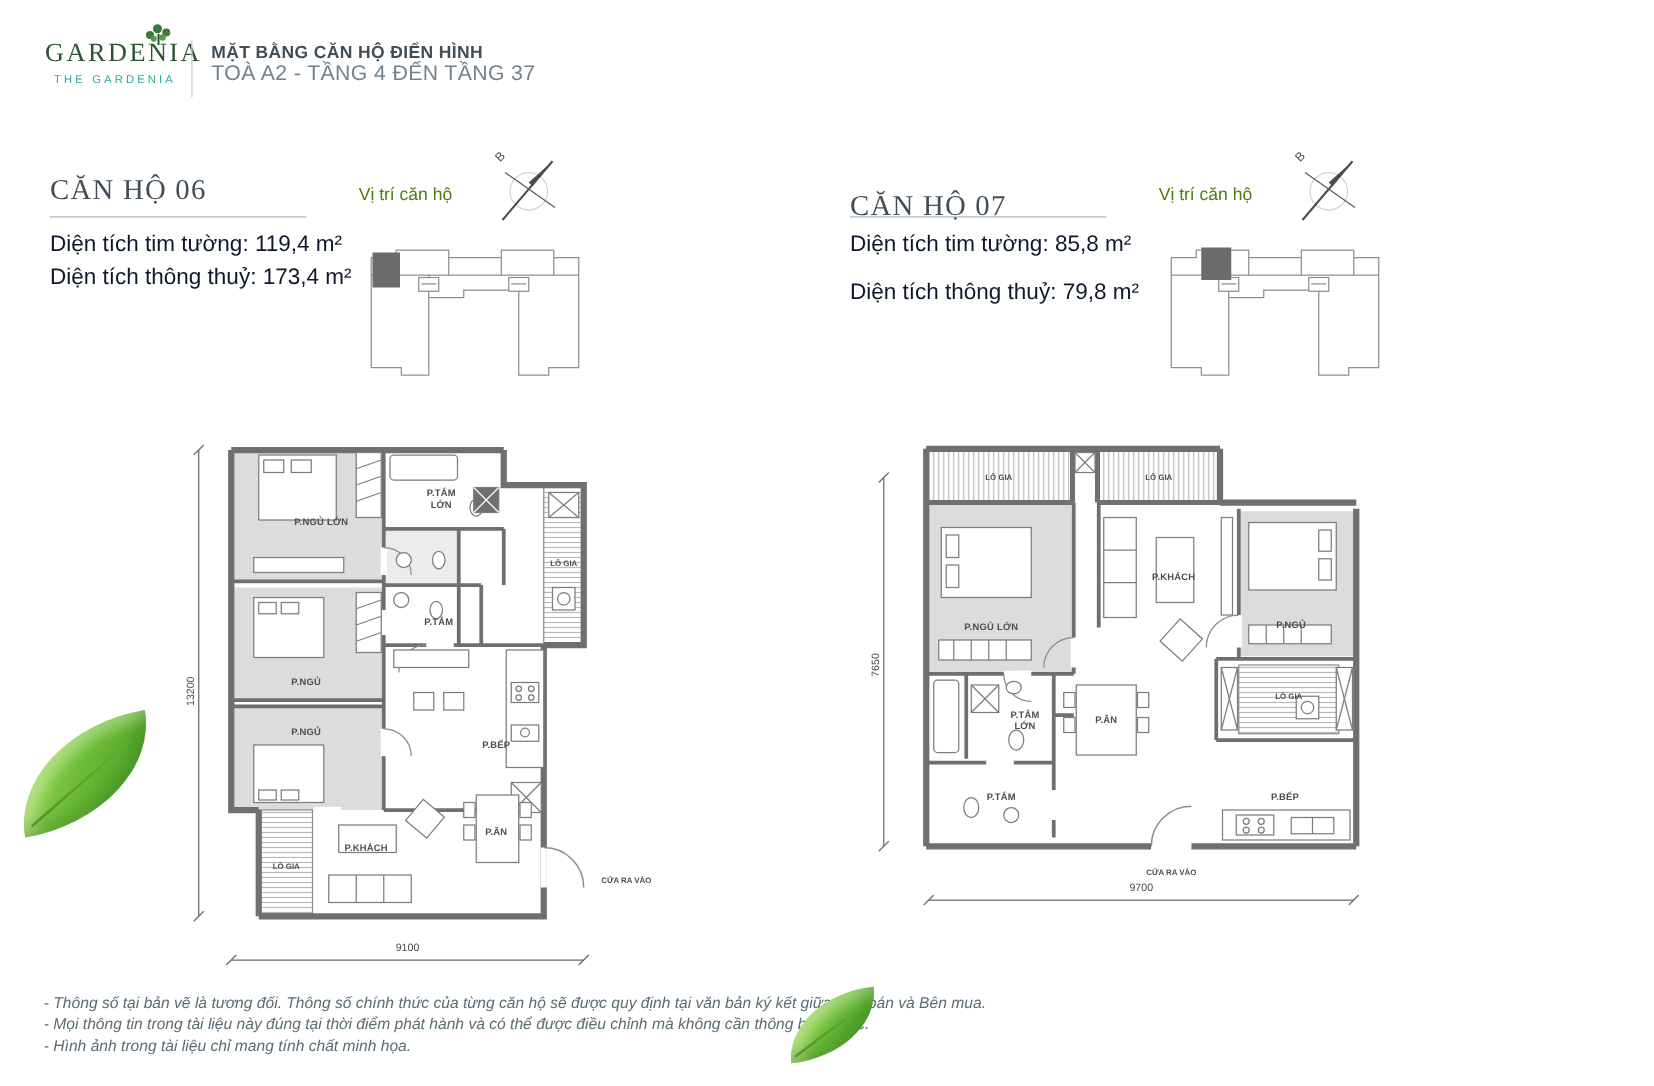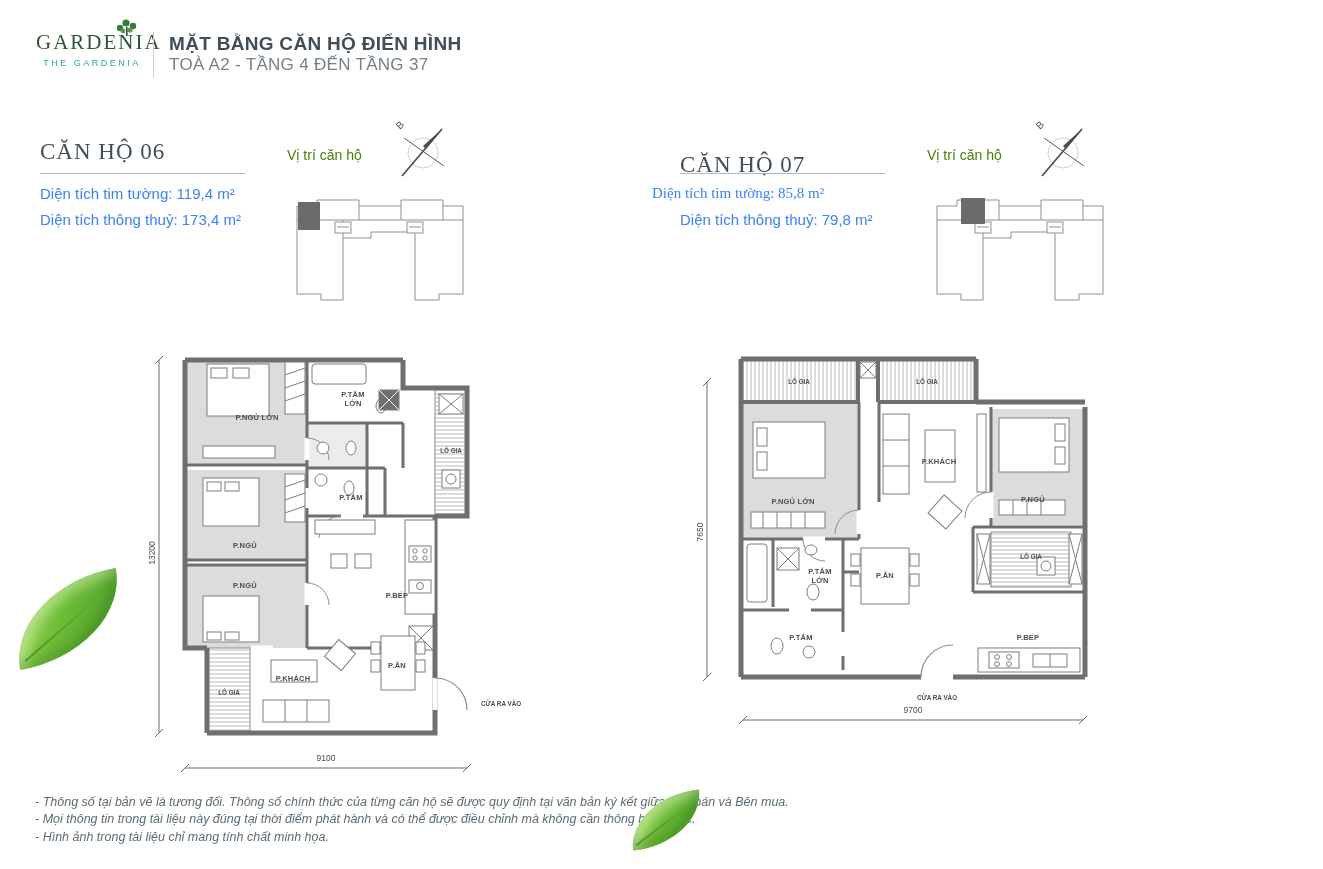--- a/index.html
+++ b/index.html
@@ -14,27 +14,27 @@
   
   .logo-block { position:absolute; left:36px; top:30px; width:112px; text-align:center; }
   .logo-name {
     font-family:"Liberation Serif", serif;
     font-size:21px; letter-spacing:2px; color:#2c5533; position:relative; white-space:nowrap;
   }
   .logo-tree { position:absolute; right:8px; top:-12px; }
   .logo-tagline { font-size:9px; letter-spacing:2.5px; color:#2da8a2; margin-top:3px; }
   .header-sep { position:absolute; left:153px; top:32px; width:1px; height:46px; background:#c9ced2; }
   .header-titles { position:absolute; left:169px; top:33px; }
-  .header-title { font-size:19px; font-weight:bold; color:#414e58; letter-spacing:0.3px; }
+  .header-title { font-size:14px; font-weight:bold; color:#414e58; letter-spacing:0.3px; }
   .header-subtitle { font-size:17px; color:#74808a; margin-top:0; letter-spacing:0.3px; }
 
   
   .unit-title { position:absolute; font-size:23px; letter-spacing:1px; color:#414e58;font-family:Liberation Serif, serif; }
   .unit-underline { position:absolute; height:1px; background:#aeb8be; }
-  .unit-area { position:absolute; font-size:15px; color:#3b82f6; }
+  .unit-area { position:absolute; font-size:18px; color:#0f172a; }
   .loc-caption { position:absolute; font-size:14px; color:#4d7c0f; }
 
   .svg-abs { position:absolute; }
 
   
   .footnotes { position:absolute; left:35px; top:794px; font-style:italic; font-size:12.5px; color:#5b6b74; line-height:1.38; }
 
   
   .leaf {
     position:absolute;
@@ -109,22 +109,22 @@
     <rect x="52" y="50" width="16" height="11" fill="#ffffff"></rect>
     <rect x="124" y="50" width="16" height="11" fill="#ffffff"></rect>
     <line x1="54" y1="55" x2="66" y2="55"></line>
     <line x1="126" y1="55" x2="138" y2="55"></line>
   </g>
   <rect x="15" y="30" width="22" height="28" fill="#6b6b6b"></rect>
 </svg>
 
 <div class="unit-title" style="left:680px; top:152px;">CĂN HỘ 07</div>
 <div class="unit-underline" style="left:680px; top:173px; width:205px;"></div>
-<div class="unit-area" style="left:652px; top:185px;font-family:Liberation Serif, serif;">Diện tích tim tường: 85,8 m²</div>
-<div class="unit-area" style="left:680px; top:211px;">Diện tích thông thuỷ: 79,8 m²</div>
+<div class="unit-area" style="left:680px; top:185px;">Diện tích tim tường: 85,8 m²</div>
+<div class="unit-area" style="left:680px; top:223px;">Diện tích thông thuỷ: 79,8 m²</div>
 <div class="loc-caption" style="left:927px; top:147px;">Vị trí căn hộ</div>
 
 <svg class="svg-abs" style="left:1030px; top:116px;" width="62" height="66" viewBox="0 0 62 66">
   <circle cx="33" cy="37" r="15" stroke="#d2d2d2" stroke-width="1" fill="none"></circle>
   <line x1="52" y1="13" x2="12" y2="60" stroke="#4a4a4a" stroke-width="1.6"></line>
   <line x1="14" y1="22" x2="54" y2="50" stroke="#5a5a5a" stroke-width="1"></line>
   <polygon points="52,13 36,33 33,30" fill="#4a4a4a"></polygon>
   <text x="10" y="14" transform="rotate(-45 10 14)" font-size="10" fill="#555">B</text>
 </svg>
 

